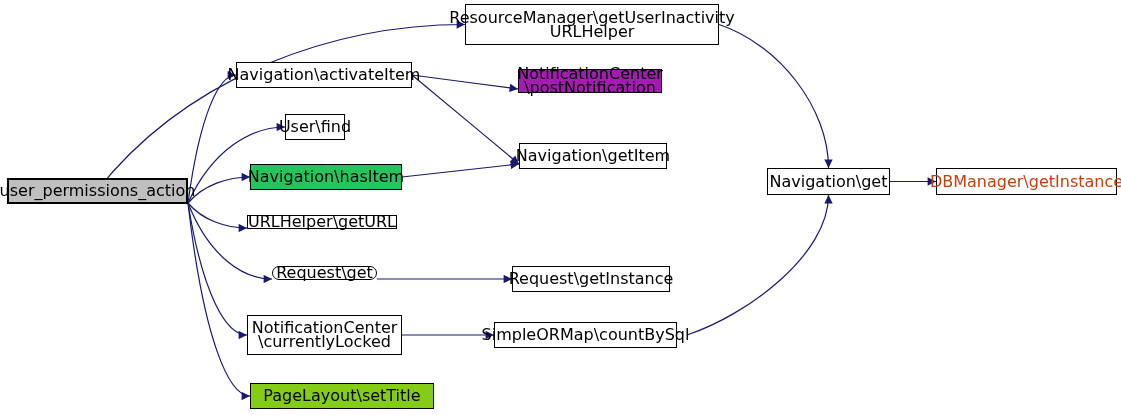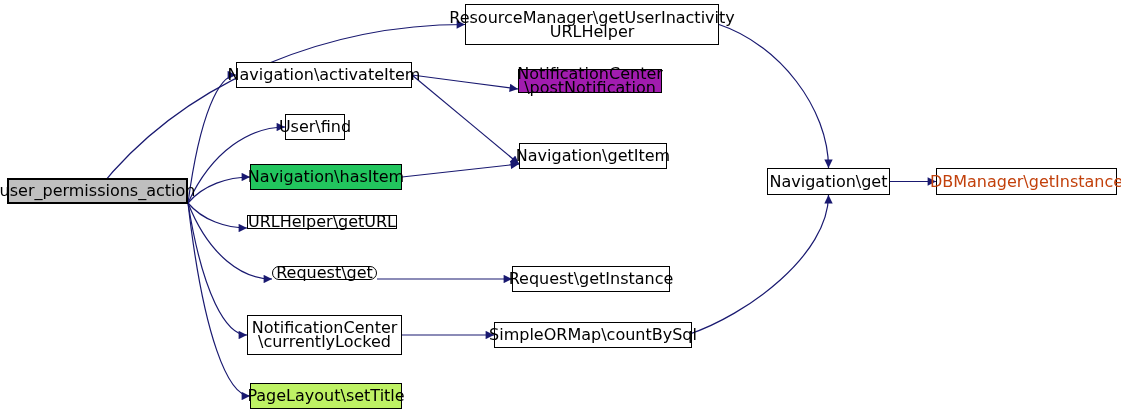--- a/index.html
+++ b/index.html
@@ -102,24 +102,24 @@
       <div class="node" style="left: 272px; top: 266px; width: 105px; height: 14px; border-color: rgb(0, 0, 0); background: rgb(255, 255, 255); color: rgb(0, 0, 0); border-radius: 11px;">
         <span>Request\get</span>
       </div>
       <div class="node" style="left: 512px; top: 266px; width: 158px; height: 26px; border-color: rgb(0, 0, 0); background: rgb(255, 255, 255); color: rgb(0, 0, 0);">
         <span>Request\getInstance</span>
       </div>
       <div class="node" style="left: 247px; top: 315px; width: 155px; height: 40px; border-color: rgb(0, 0, 0); background: rgb(255, 255, 255); color: rgb(0, 0, 0);">
         <span>NotificationCenter</span>
         <span>\currentlyLocked</span>
       </div>
-      <div class="node" style="left: 494px; top: 322px; width: 198px; height: 26px; border-color: rgb(0, 0, 0); background: rgb(255, 255, 255); color: rgb(0, 0, 0);">
+      <div class="node" style="left: 494px; top: 322px; width: 183px; height: 26px; border-color: rgb(0, 0, 0); background: rgb(255, 255, 255); color: rgb(0, 0, 0);">
         <span>SimpleORMap\countBySql</span>
       </div>
-      <div class="node" style="left: 250px; top: 383px; width: 152px; height: 26px; border-color: rgb(0, 0, 0); background: #bef264; color: rgb(0, 0, 0); justify-content: center;">
+      <div class="node" style="left: 250px; top: 383px; width: 184px; height: 26px; border-color: rgb(0, 0, 0); background: #84cc16; color: rgb(0, 0, 0); justify-content: center;">
         <span>PageLayout\setTitle</span>
       </div>
       <div class="node" style="left: 767px; top: 168px; width: 123px; height: 27px; border-color: rgb(0, 0, 0); background: rgb(255, 255, 255); color: rgb(0, 0, 0);">
         <span>Navigation\get</span>
       </div>
       <div class="node" style="left: 936px; top: 168px; width: 181px; height: 27px; border-color: rgb(0, 0, 0); background: rgb(255, 255, 255); color: #c2410c;">
         <span>DBManager\getInstance</span>
       </div>
     </div>
 </div>

